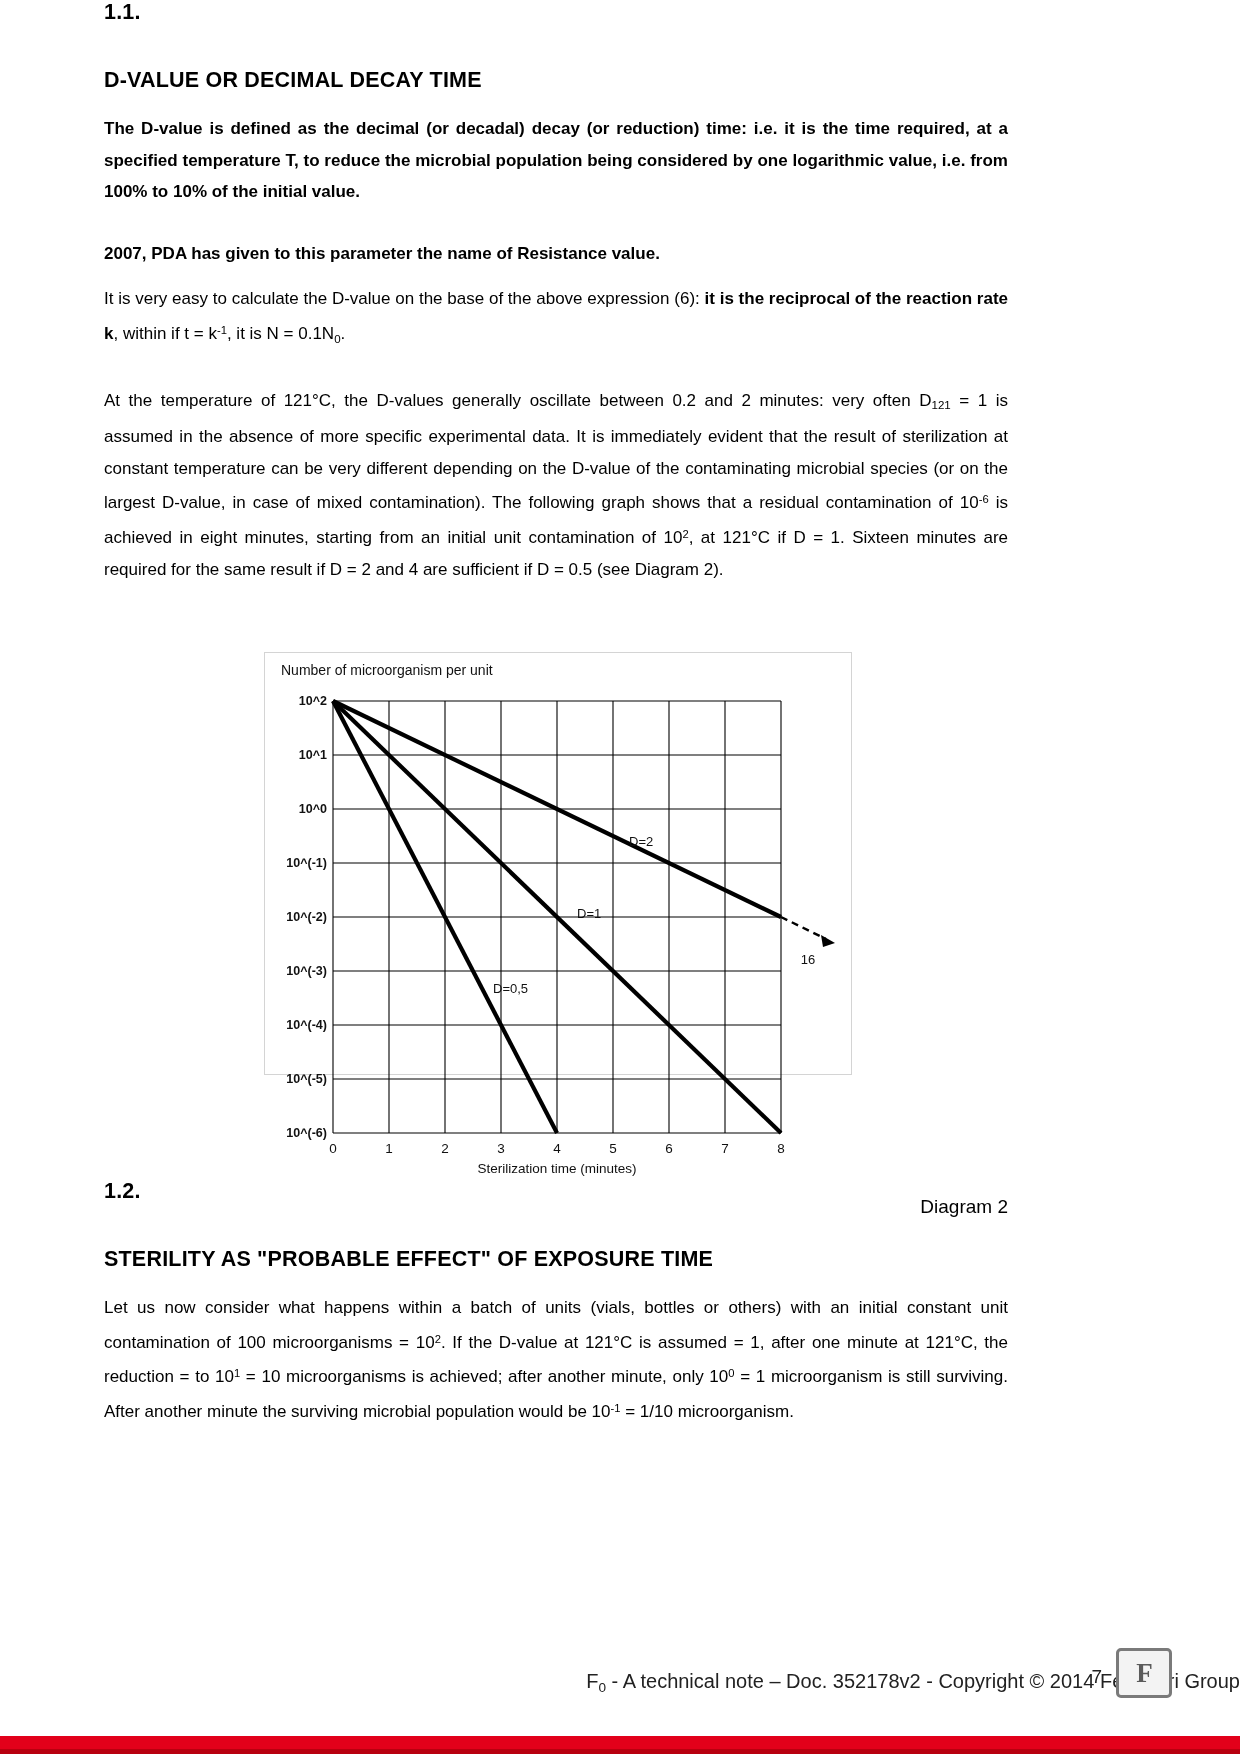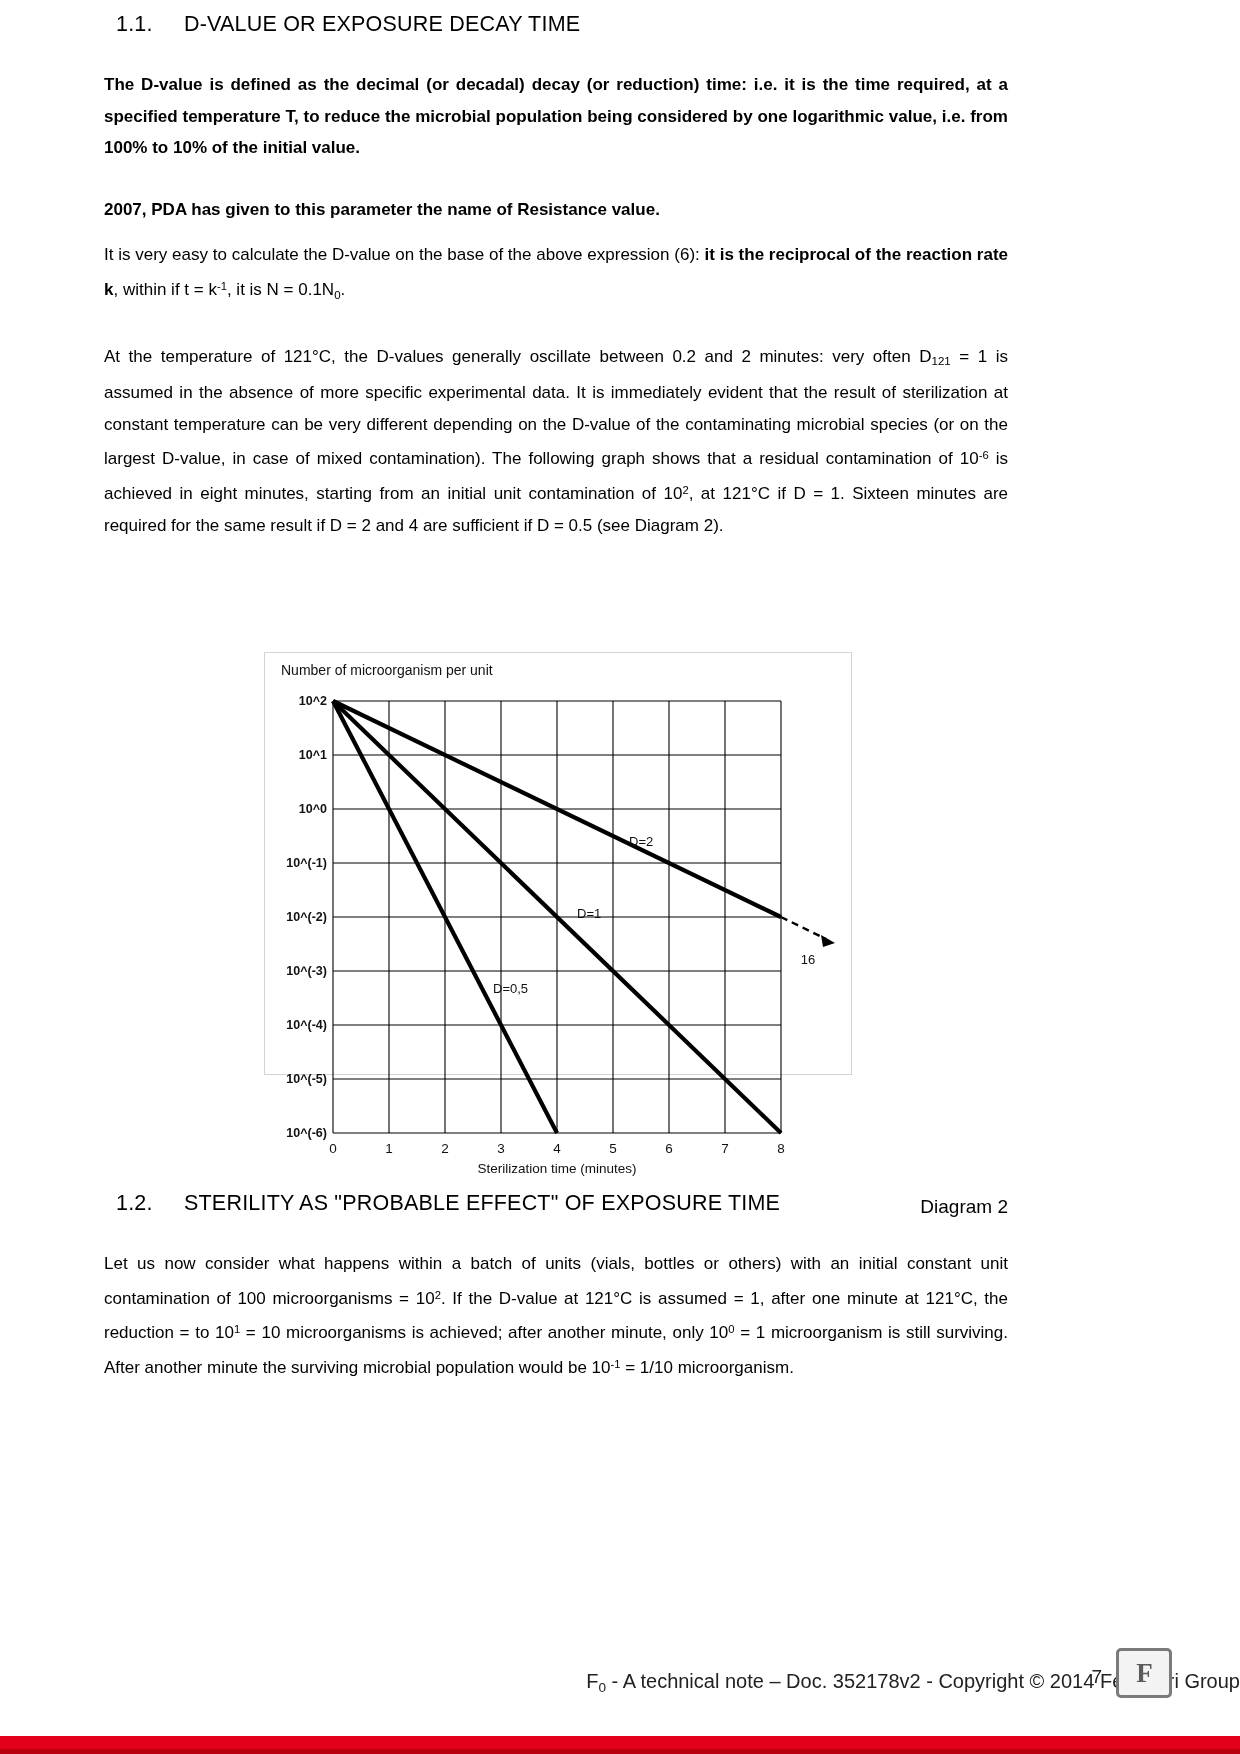--- a/index.html
+++ b/index.html
@@ -16,25 +16,26 @@
     padding:0;
   }
   .content{
     position:absolute;
     left:104px;top:0;width:904px;
   }
 
   
   h2.section{
     font-size:21.5px;
-    font-weight:normal;
+    font-weight:bold;
     letter-spacing:0.2px;
-    margin:12px;
+    margin:0;
     display:flex;
     align-items:baseline;
+    flex-direction:column;
   }
   h2.section .num{width:68px;flex:0 0 68px;}
   h2.section .ttl{flex:1;}
 
   
   p.body{
     font-size:17px;
     line-height:31.5px;
     margin:0;
     text-align:justify;
@@ -111,21 +112,21 @@
 </style>
 </head>
 <body>
 
 <div class="page">
 
   <div class="content">
 
     <h2 class="section">
       <span class="num">1.1.</span>
-      <span class="ttl">D-VALUE OR EXPOSURE DECAY TIME</span>
+      <span class="ttl">D-VALUE OR DECIMAL DECAY TIME</span>
     </h2>
 
     <div class="sp-1"></div>
 
     <p class="body bold">The D-value is defined as the decimal (or decadal) decay (or reduction) time: i.e. it is the time required, at a specified temperature T, to reduce the microbial population being considered by one logarithmic value, i.e. from 100% to 10% of the initial value.</p>
 
     <div class="sp-2"></div>
 
     <p class="body bold">2007, PDA has given to this parameter the name of Resistance value.</p>
 

